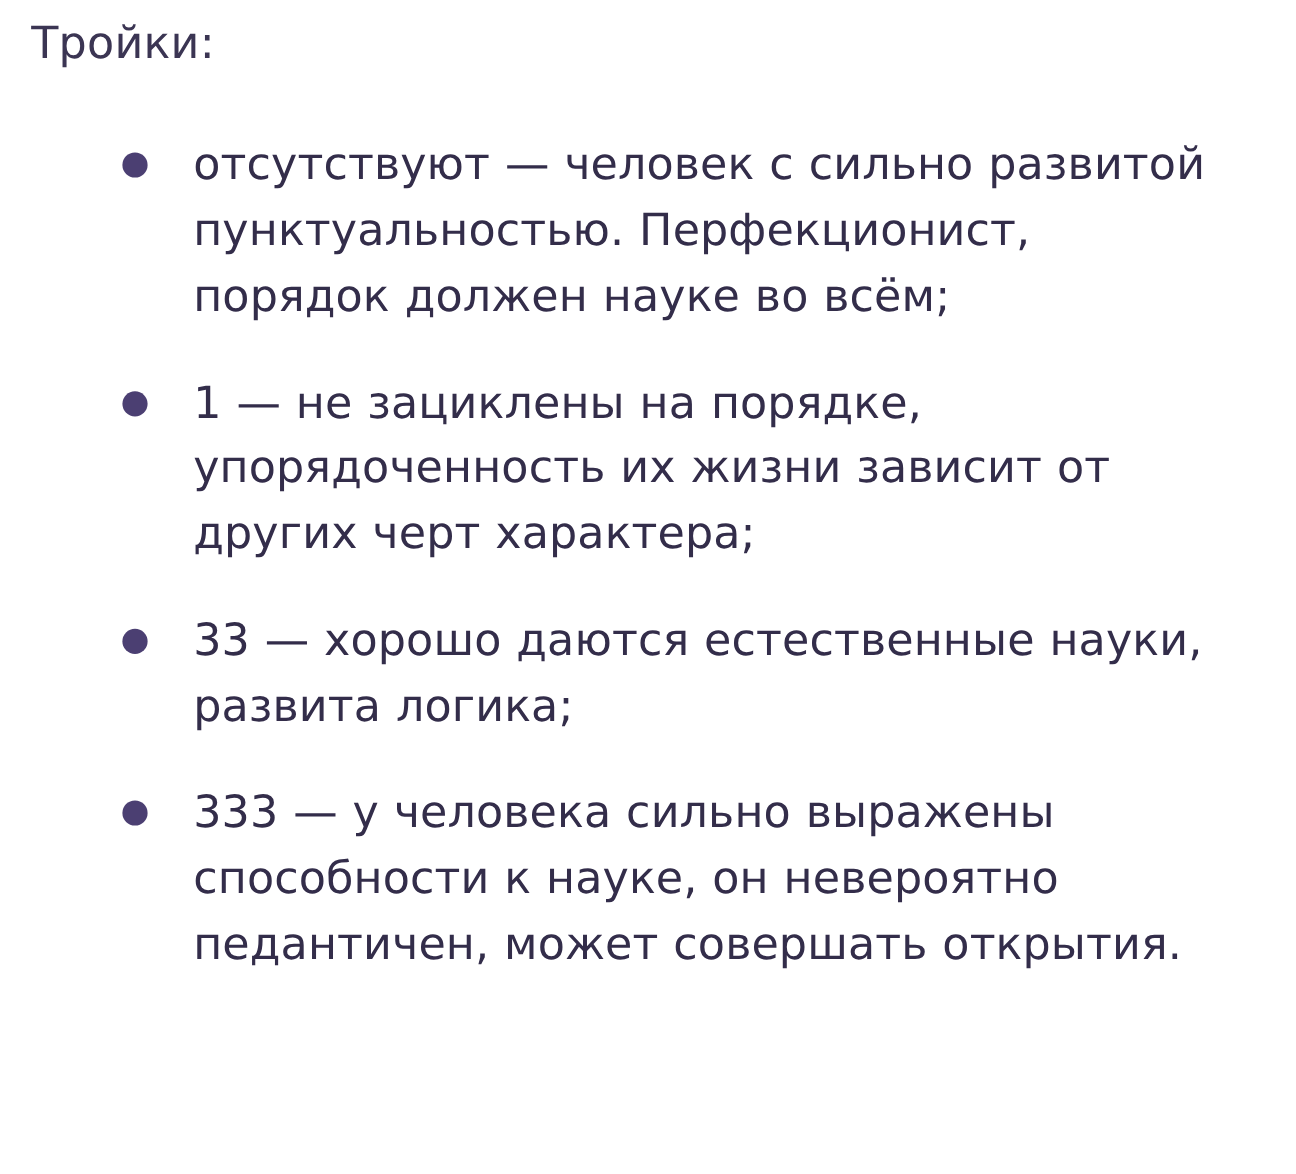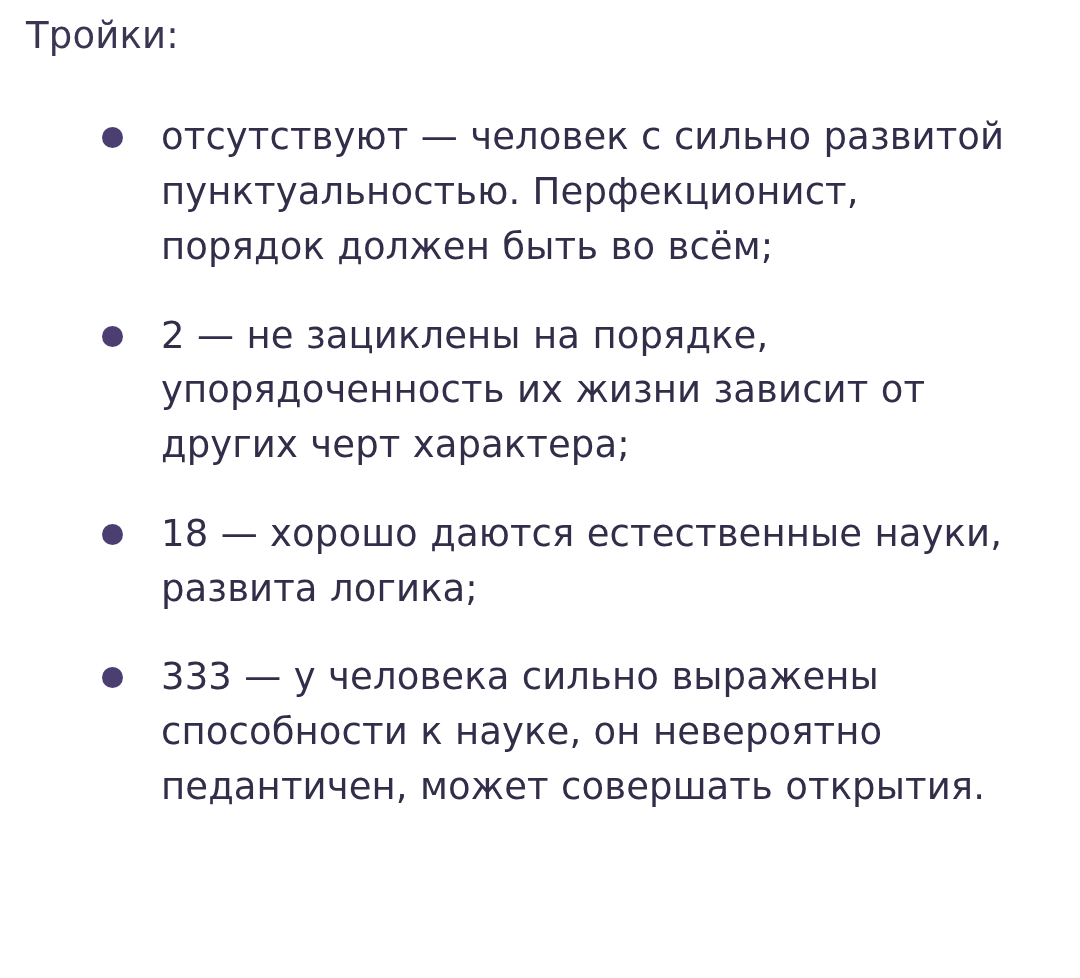--- a/index.html
+++ b/index.html
@@ -65,29 +65,29 @@
 </head>
 <body>
 
 <div class="page">
 
   <h1 class="heading">Тройки:</h1>
 
   <ul class="bullet-list">
     <li class="bullet-item">
       <span class="bullet-dot"></span>
-      <span class="bullet-text">отсутствуют — человек с сильно развитой пунктуальностью. Перфекционист, порядок должен быть во всём;</span>
+      <span class="bullet-text">отсутствуют — человек с сильно развитой пунктуальностью. Перфекционист, порядок должен науке во всём;</span>
     </li>
     <li class="bullet-item">
       <span class="bullet-dot"></span>
-      <span class="bullet-text">2 — не зациклены на порядке, упорядоченность их жизни зависит от других черт характера;</span>
+      <span class="bullet-text">1 — не зациклены на порядке, упорядоченность их жизни зависит от других черт характера;</span>
     </li>
     <li class="bullet-item">
       <span class="bullet-dot"></span>
-      <span class="bullet-text">18 — хорошо даются естественные науки, развита логика;</span>
+      <span class="bullet-text">33 — хорошо даются естественные науки, развита логика;</span>
     </li>
     <li class="bullet-item">
       <span class="bullet-dot"></span>
       <span class="bullet-text">333 — у человека сильно выражены способности к науке, он невероятно педантичен, может совершать открытия.</span>
     </li>
   </ul>
 
 </div>
 
 </body></html>

